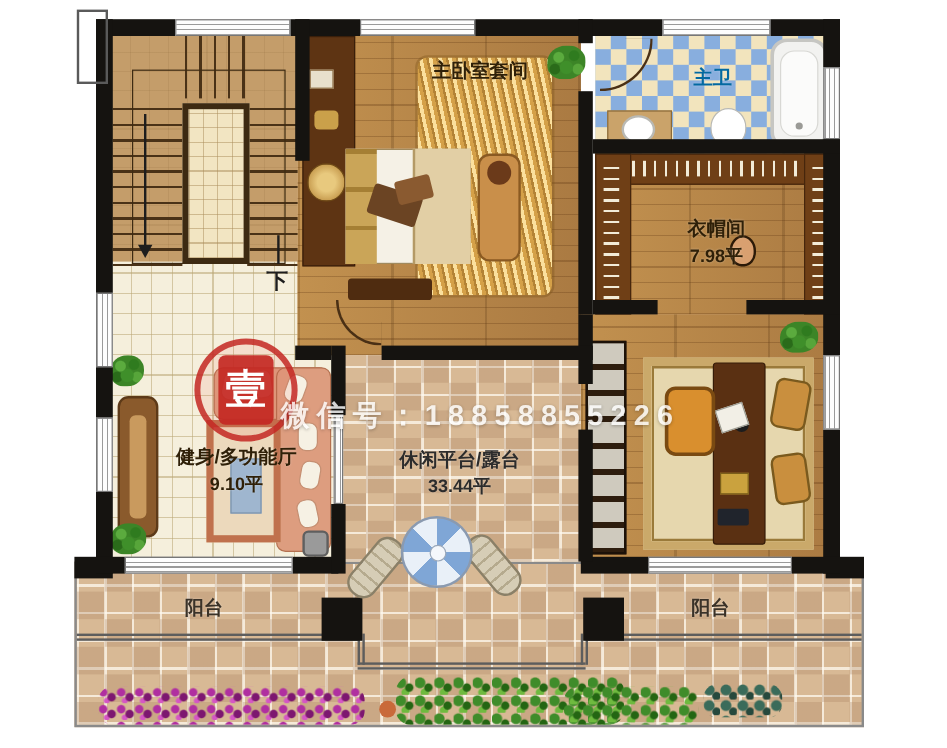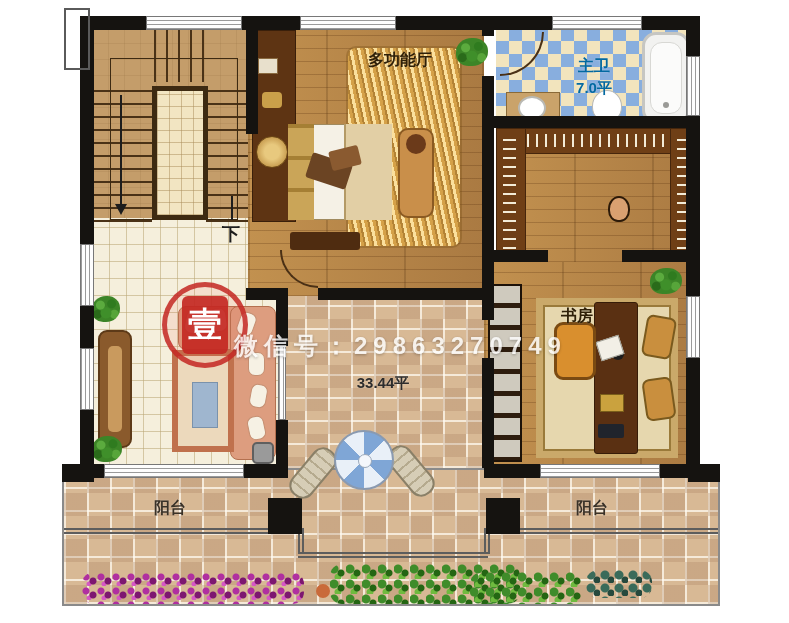--- a/index.html
+++ b/index.html
@@ -98,81 +98,88 @@
   <div class="abs" style="left:230px;top:306px;width:46px;height:154px;background:#dd9d7f;border:1px solid #b4704f;border-radius:8px;box-sizing:border-box;"></div>
   <div class="cushion" style="left:185px;top:310px;transform:rotate(12deg);"></div>
   <div class="cushion" style="left:210px;top:308px;transform:rotate(-8deg);"></div>
   <div class="cushion" style="left:238px;top:312px;transform:rotate(20deg);"></div>
   <div class="cushion" style="left:248px;top:352px;"></div>
   <div class="cushion" style="left:250px;top:384px;transform:rotate(10deg);"></div>
   <div class="cushion" style="left:248px;top:416px;transform:rotate(-12deg);"></div>
   <div class="abs" style="left:172px;top:350px;width:62px;height:102px;background:#ecd9bc;border:6px solid #c0714d;box-sizing:border-box;"></div>
   <div class="abs" style="left:192px;top:382px;width:24px;height:44px;background:#9fb6cf;border:1px solid #7a92ab;"></div>
   <div class="abs" style="left:252px;top:442px;width:22px;height:22px;background:#9a9a9a;border:2px solid #5f5f5f;border-radius:5px;box-sizing:border-box;"></div>
+  <div class="room-label" style="left:118px;top:370px;width:158px;">
+    <span class="nm">健身/多功能厅</span>
+    <span class="ar">9.10平</span>
+  </div>
 
   <div class="abs" style="left:252px;top:30px;width:44px;height:192px;background:#5e3413;border:1px solid #3a1f0a;box-sizing:border-box;"></div>
   <div class="abs" style="left:258px;top:58px;width:18px;height:14px;background:#e8e0cc;border:1px solid #8a6a40;"></div>
   <div class="abs" style="left:262px;top:92px;width:20px;height:16px;background:#caa04a;border-radius:4px;"></div>
   <div class="abs" style="left:256px;top:136px;width:30px;height:30px;background:radial-gradient(circle,#e8c97e 35%,#b07c2e 100%);border-radius:50%;border:1px solid #6e4a16;"></div>
   <div class="abs" style="left:348px;top:48px;width:112px;height:198px;border-radius:8px;background-color:#e3b45e;background-image:repeating-linear-gradient(78deg,rgba(140,90,20,.55) 0 2px,rgba(252,226,160,.95) 2px 5px,rgba(205,150,60,.65) 5px 8px);box-shadow:0 0 0 2px rgba(120,80,20,.35);"></div>
   <div class="abs" style="left:288px;top:124px;width:104px;height:96px;background:#f5f1e6;border:1px solid #a08a5e;box-sizing:border-box;"></div>
   <div class="abs" style="left:288px;top:124px;width:26px;height:96px;background:repeating-linear-gradient(0deg,#caa558 0 28px,#a57f34 28px 32px);"></div>
   <div class="abs" style="left:344px;top:124px;width:48px;height:96px;background:#e2cfa5;border-left:2px solid #b49a66;box-sizing:border-box;"></div>
   <div class="abs" style="left:308px;top:158px;width:42px;height:26px;background:#6b4423;transform:rotate(18deg);border-radius:3px;"></div>
   <div class="abs" style="left:330px;top:148px;width:30px;height:20px;background:#8a5a30;transform:rotate(-14deg);border-radius:3px;"></div>
   <div class="abs" style="left:290px;top:232px;width:70px;height:18px;background:#4f2c10;border-radius:3px;"></div>
   <div class="abs" style="left:398px;top:128px;width:36px;height:90px;background:#c98f4a;border:2px solid #8a5a22;border-radius:10px;box-sizing:border-box;"></div>
   <div class="abs" style="left:406px;top:134px;width:20px;height:20px;background:#6b3a1a;border-radius:50%;"></div>
   <div class="plant" style="left:456px;top:38px;width:32px;height:28px;"></div>
   <div class="abs" style="left:280px;top:250px;width:38px;height:38px;border-left:2px solid #4a3015;border-bottom:2px solid #4a3015;border-bottom-left-radius:100%;box-sizing:border-box;"></div>
   <div class="room-label" style="left:318px;top:48px;width:164px;">
-    <span class="nm">多功能厅</span>
+    <span class="nm">主卧室套间</span>
   </div>
 
   <div class="abs" style="left:642px;top:32px;width:48px;height:92px;background:#f2f2f0;border:3px solid #c6c6c2;border-radius:14px;box-sizing:border-box;"></div>
   <div class="abs" style="left:650px;top:42px;width:32px;height:72px;background:#fbfbfa;border:1px solid #d8d8d4;border-radius:12px;box-sizing:border-box;"></div>
   <div class="abs" style="left:663px;top:102px;width:6px;height:6px;background:#9a9a96;border-radius:50%;"></div>
   <div class="abs" style="left:506px;top:92px;width:54px;height:32px;background:#caa36a;border:1px solid #8a6a38;box-sizing:border-box;"></div>
   <div class="abs" style="left:518px;top:96px;width:28px;height:24px;background:#ffffff;border:2px solid #b9b9b4;border-radius:50%;box-sizing:border-box;"></div>
   <div class="abs" style="left:592px;top:90px;width:30px;height:32px;background:#ffffff;border:1px solid #b9b9b4;border-radius:50% 50% 46% 46%;box-sizing:border-box;"></div>
   <div class="abs" style="left:594px;top:118px;width:26px;height:8px;background:#eeeeea;border:1px solid #b9b9b4;box-sizing:border-box;"></div>
   <div class="abs" style="left:500px;top:32px;width:44px;height:44px;border-right:2px solid #4a3015;border-bottom:2px solid #4a3015;border-bottom-right-radius:100%;box-sizing:border-box;"></div>
   <div class="room-label" style="left:544px;top:54px;width:100px;color:#0369a1;">
     <span class="nm">主卫</span>
-    <span class="ar">7.0平</span>
   </div>
 
   <div class="abs" style="left:496px;top:128px;width:204px;height:26px;background:#6f3f16;border:1px solid #46260c;box-sizing:border-box;"></div>
   <div class="hanger-h" style="left:500px;top:134px;width:196px;height:13px;"></div>
   <div class="abs" style="left:496px;top:128px;width:30px;height:134px;background:#6f3f16;border:1px solid #46260c;box-sizing:border-box;"></div>
   <div class="hanger-v" style="left:503px;top:132px;width:13px;height:126px;"></div>
   <div class="abs" style="left:670px;top:128px;width:30px;height:134px;background:#6f3f16;border:1px solid #46260c;box-sizing:border-box;"></div>
   <div class="hanger-v" style="left:677px;top:132px;width:13px;height:126px;"></div>
   <div class="abs" style="left:608px;top:196px;width:22px;height:26px;background:#d9a070;border:2px solid #2c1a08;border-radius:50% 50% 45% 45%;box-sizing:border-box;"></div>
+  <div class="room-label" style="left:540px;top:180px;width:114px;">
+    <span class="nm">衣帽间</span>
+    <span class="ar">7.98平</span>
+  </div>
 
   <div class="abs" style="left:488px;top:284px;width:34px;height:178px;background-color:#2e1d0e;background-image:repeating-linear-gradient(0deg,#cfcabe 3px 20px,#2e1d0e 20px 25px);border:2px solid #1c1108;box-sizing:border-box;"></div>
   <div class="abs" style="left:536px;top:298px;width:142px;height:160px;background:#e6d7ae;border:7px solid #caa96a;box-shadow:inset 0 0 0 2px #9a7a3a;box-sizing:border-box;"></div>
   <div class="abs" style="left:594px;top:302px;width:44px;height:152px;background:#5a3012;border:1px solid #361c08;border-radius:3px;box-sizing:border-box;"></div>
   <div class="abs" style="left:612px;top:348px;width:12px;height:12px;background:#1d1d1d;border-radius:50%;"></div>
   <div class="abs" style="left:598px;top:338px;width:22px;height:18px;background:#f2efe6;border:1px solid #9a9a90;transform:rotate(-18deg);"></div>
   <div class="abs" style="left:600px;top:394px;width:22px;height:16px;background:#caa23e;border:1px solid #7a5e1a;"></div>
   <div class="abs" style="left:598px;top:424px;width:26px;height:14px;background:#20242c;border-radius:2px;"></div>
   <div class="abs" style="left:554px;top:322px;width:42px;height:58px;background:#d98f2e;border:3px solid #7a4a12;border-radius:9px;box-sizing:border-box;"></div>
   <div class="abs" style="left:644px;top:316px;width:30px;height:42px;background:#c98f3e;border:2px solid #7a5a1e;border-radius:7px;transform:rotate(10deg);box-sizing:border-box;"></div>
   <div class="abs" style="left:644px;top:378px;width:30px;height:42px;background:#c98f3e;border:2px solid #7a5a1e;border-radius:7px;transform:rotate(-8deg);box-sizing:border-box;"></div>
   <div class="plant" style="left:650px;top:268px;width:32px;height:26px;"></div>
   <div class="room-label" style="left:518px;top:304px;width:118px;">
-    <span class="nm">书房</span>
   </div>
 
   <div class="abs" style="left:300px;top:444px;width:26px;height:58px;background:repeating-linear-gradient(0deg,#d6cdb6 0 7px,#b5aa8e 7px 9px);border:2px solid #8a8068;border-radius:12px;transform:rotate(40deg);box-sizing:border-box;"></div>
   <div class="abs" style="left:398px;top:442px;width:26px;height:58px;background:repeating-linear-gradient(0deg,#d6cdb6 0 7px,#b5aa8e 7px 9px);border:2px solid #8a8068;border-radius:12px;transform:rotate(-40deg);box-sizing:border-box;"></div>
   <div class="abs" style="left:334px;top:430px;width:60px;height:60px;border-radius:50%;border:2px solid #8a9ab0;background:conic-gradient(#7fa6d6 0 45deg,#e9f0f8 45deg 90deg,#7fa6d6 90deg 135deg,#e9f0f8 135deg 180deg,#7fa6d6 180deg 225deg,#e9f0f8 225deg 270deg,#7fa6d6 270deg 315deg,#e9f0f8 315deg 360deg);box-sizing:border-box;"></div>
   <div class="abs" style="left:358px;top:454px;width:12px;height:12px;background:#f4f7fb;border:1px solid #9aa8ba;border-radius:50%;"></div>
   <div class="room-label" style="left:298px;top:372px;width:170px;color:#2c2c2c;">
+    <span class="nm">休闲平台/露台</span>
     <span class="ar">33.44平</span>
   </div>
 
   <div class="wall" style="left:80px;top:16px;width:620px;height:14px;"></div>
   <div class="win h" style="left:146px;top:16px;width:96px;height:14px;"></div>
   <div class="win h" style="left:300px;top:16px;width:96px;height:14px;"></div>
   <div class="win h" style="left:552px;top:16px;width:90px;height:14px;"></div>
   <div class="wall" style="left:80px;top:16px;width:14px;height:462px;"></div>
   <div class="win v" style="left:80px;top:244px;width:14px;height:62px;"></div>
   <div class="win v" style="left:80px;top:348px;width:14px;height:62px;"></div>
@@ -196,15 +203,15 @@
   <div class="wall" style="left:318px;top:288px;width:176px;height:12px;"></div>
   <div class="wall" style="left:276px;top:288px;width:12px;height:58px;"></div>
   <div class="wall" style="left:276px;top:420px;width:12px;height:58px;"></div>
   <div class="win v" style="left:278px;top:346px;width:8px;height:74px;"></div>
 
   <div class="abs" style="left:64px;top:8px;width:26px;height:62px;border:2px solid #5a5a5a;box-sizing:border-box;"></div>
 
   <div class="abs" style="left:162px;top:282px;width:86px;height:86px;border:5px solid rgba(195,40,35,.85);border-radius:50%;background:rgba(240,80,70,.10);box-sizing:border-box;display:flex;align-items:center;justify-content:center;">
     <div style="width:46px;height:58px;background:rgba(195,40,35,.92);color:#fff;font-size:34px;font-weight:bold;display:flex;align-items:center;justify-content:center;border-radius:6px;">壹</div>
   </div>
-  <div class="wm-text" style="left:234px;top:330px;font-size:24px;letter-spacing:6px;opacity:.82;">微信号：29863270749</div>
+  <div class="wm-text" style="left:234px;top:330px;font-size:24px;letter-spacing:6px;opacity:.82;">微信号：18858855226</div>
 
 </div>
 
 </body></html>

